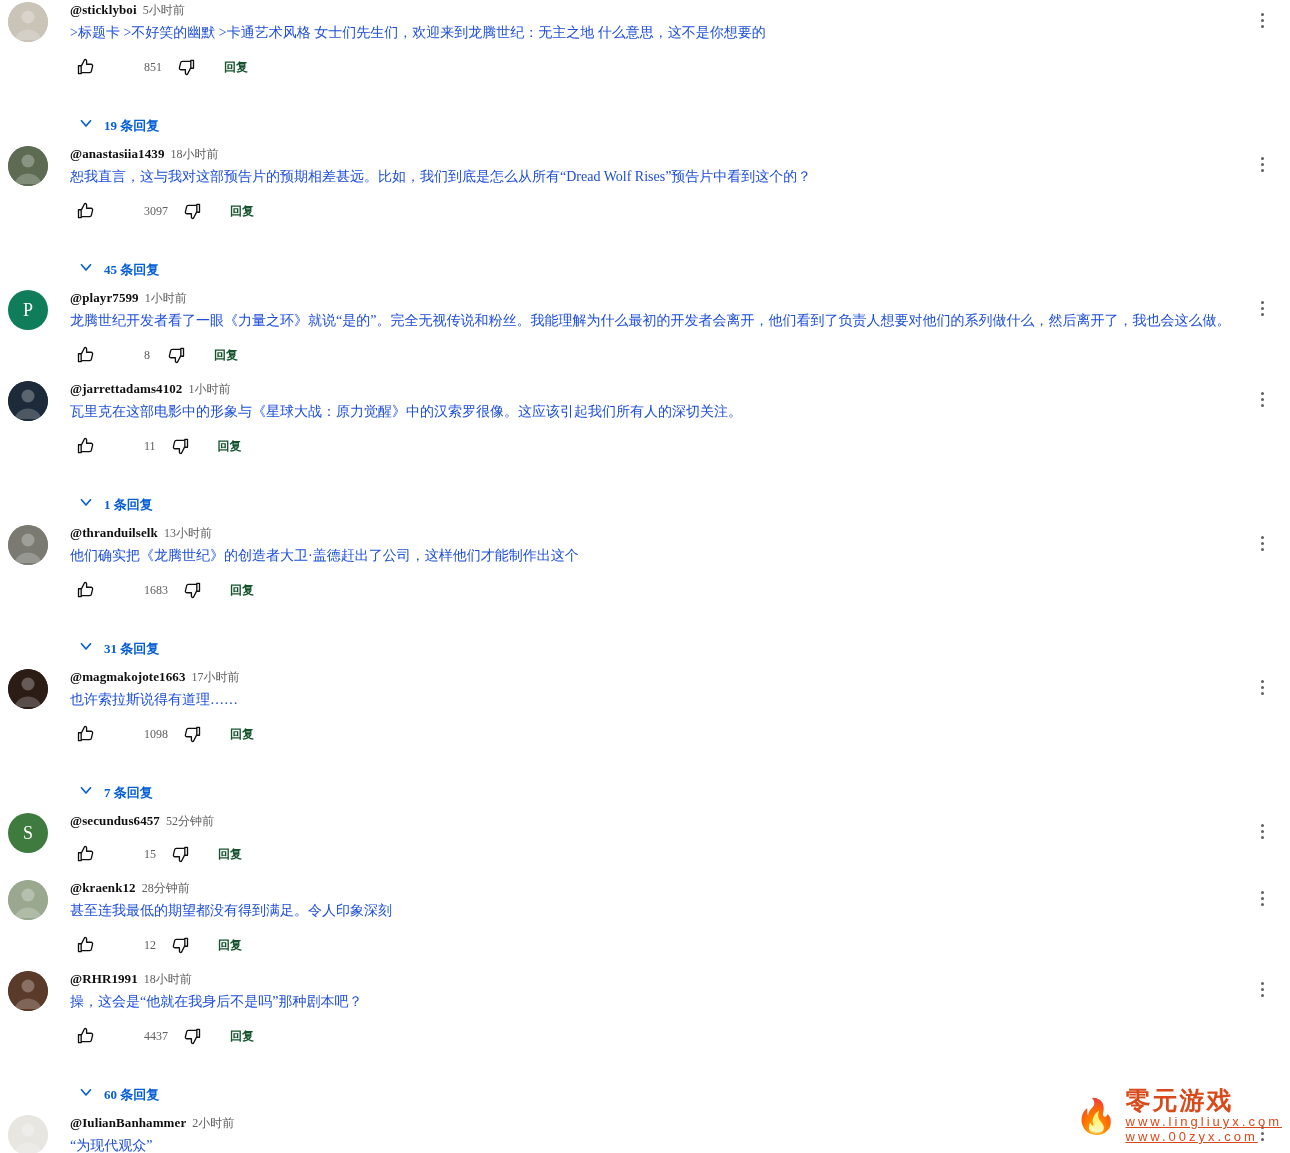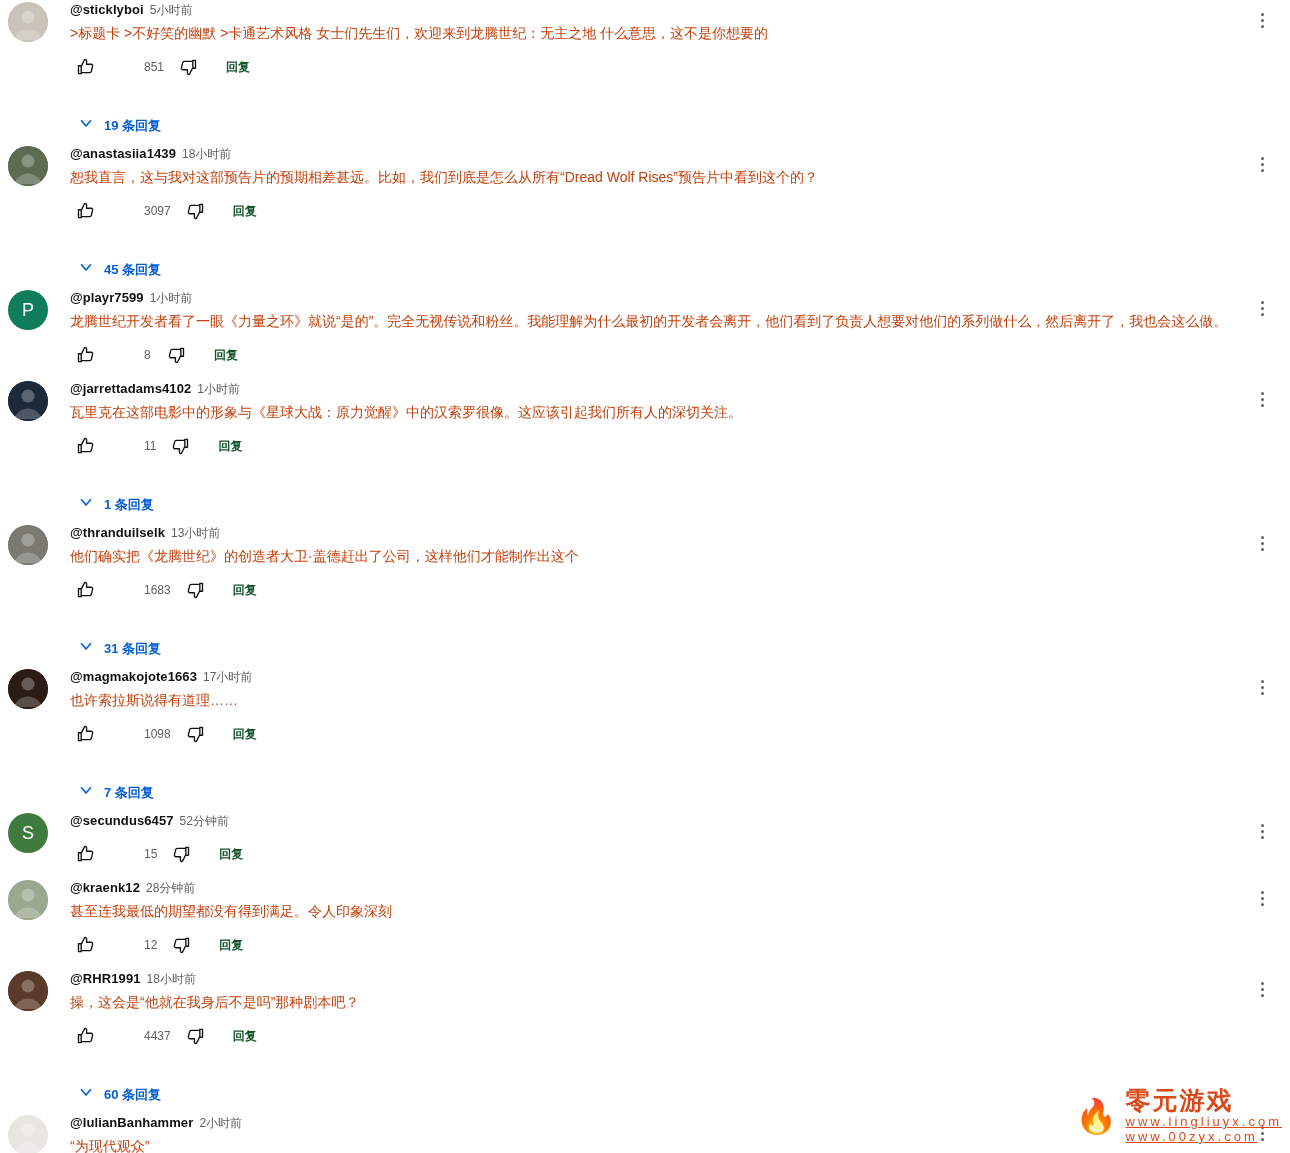--- a/index.html
+++ b/index.html
@@ -19,20 +19,21 @@
 
   #comments {
     padding: 0 0 0 0;
   }
 
   .comment {
     position: relative;
     display: flex;
     padding: 0 28px 0 8px;
     margin-bottom: 8px;
+    font-family: Liberation Serif, serif;
   }
 
   .avatar-col {
     width: 48px;
     flex: 0 0 48px;
     padding-top: 2px;
   }
 
   .avatar {
     width: 40px;
@@ -69,21 +70,21 @@
     letter-spacing: 0.1px;
   }
   .time {
     font-size: 12px;
     color: #606060;
   }
 
   .text {
     font-size: 14px;
     line-height: 20px;
-    color: #c2410c;
+    color: #1d4ed8;
     margin-top: 4px;
     word-break: break-word;
   }
 
   .actions {
     display: flex;
     align-items: center;
     gap: 0;
     margin-top: 8px;
     height: 32px;

